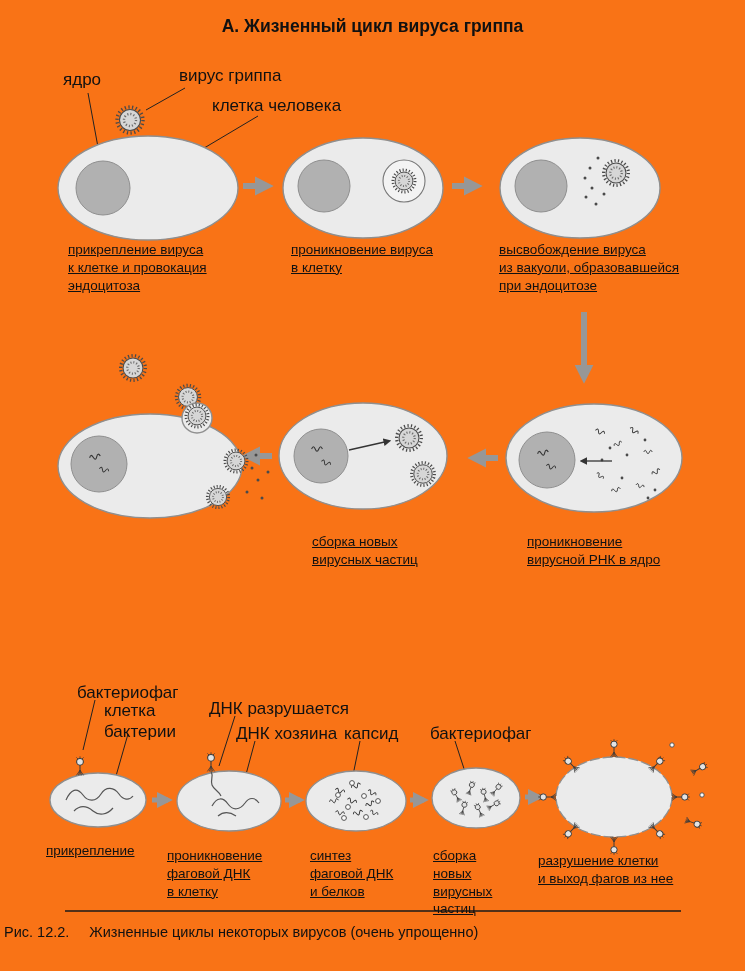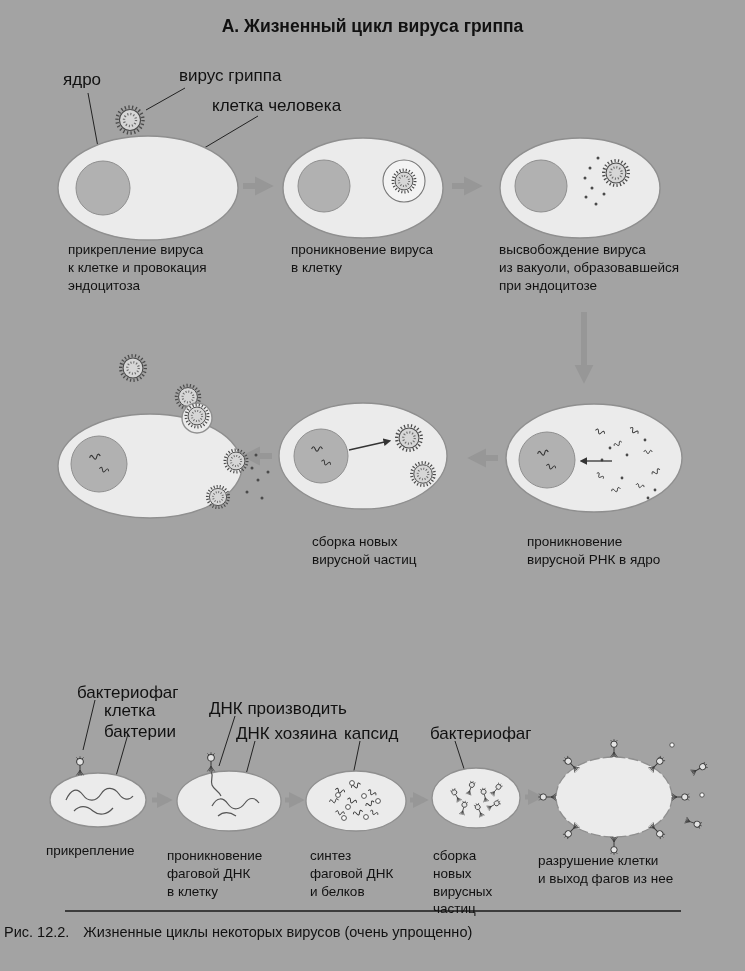--- a/index.html
+++ b/index.html
@@ -1,25 +1,25 @@
 <!DOCTYPE html>
 <html><head>
 <meta charset="utf-8">
 <style>
   * { margin:0; padding:0; box-sizing:border-box; }
   html,body { background:#fff; }
-  .page { position:relative; width:745px; height:971px; background:#a3a3a3;
+  .page { position:relative; width:745px; height:971px; background:#f97316;
           font-family:"Liberation Sans", sans-serif; color:#111; overflow:hidden; }
   .art { position:absolute; left:0; top:0; }
   .t { position:absolute; }
   .sec-title { left:0; width:745px; text-align:center; font-weight:bold; font-size:17.5px; }
   .lab { font-size:17px; line-height:1.22; white-space:pre-line; }
-  .cap { font-size:13.5px; line-height:1.32; white-space:pre-line; }
+  .cap { font-size:13.5px; line-height:1.32; white-space:pre-line;text-decoration:underline; }
   .figcap { font-size:14.5px; }
-  .figcap .fl { margin-right:14px; }
+  .figcap .fl { margin-right:20px; }
 
   
   .cell { fill:#ebebeb; stroke:#8f8f8f; stroke-width:1.4; }
   .nuc  { fill:#b1b1b1; stroke:#8f8f8f; stroke-width:1; }
   .bac  { fill:#ebebeb; stroke:#8f8f8f; stroke-width:1.3; }
   .vac  { fill:#f3f3f3; stroke:#777; stroke-width:1.1; }
   .dna  { fill:none; stroke:#555; stroke-width:1.2; }
   .dot  { fill:#4a4a4a; }
   .ptr  { stroke:#222; stroke-width:1; }
   .bigarrow { stroke:#979797; stroke-width:6; fill:none; }
@@ -250,27 +250,27 @@
 к клетке и провокация
 эндоцитоза</div>
   <div class="t cap" style="left:291px; top:241px; width:190px">проникновение вируса
 в клетку</div>
   <div class="t cap" style="left:499px; top:241px; width:220px">высвобождение вируса
 из вакуоли, образовавшейся
 при эндоцитозе</div>
   <div class="t cap" style="left:527px; top:533px; width:200px">проникновение
 вирусной РНК в ядро</div>
   <div class="t cap" style="left:312px; top:533px; width:180px">сборка новых
-вирусной частиц</div>
+вирусных частиц</div>
 
 
   <div class="t lab" style="left:77px;  top:683px">бактериофаг</div>
   <div class="t lab" style="left:104px; top:701px">клетка
 бактерии</div>
-  <div class="t lab" style="left:209px; top:699px">ДНК производить</div>
+  <div class="t lab" style="left:209px; top:699px">ДНК разрушается</div>
   <div class="t lab" style="left:236px; top:724px">ДНК хозяина</div>
   <div class="t lab" style="left:344px; top:724px">капсид</div>
   <div class="t lab" style="left:430px; top:724px">бактериофаг</div>
 
   <div class="t cap" style="left:46px;  top:842px; width:120px">прикрепление</div>
   <div class="t cap" style="left:167px; top:847px; width:130px">проникновение
 фаговой ДНК
 в клетку</div>
   <div class="t cap" style="left:310px; top:847px; width:120px">синтез
 фаговой ДНК

